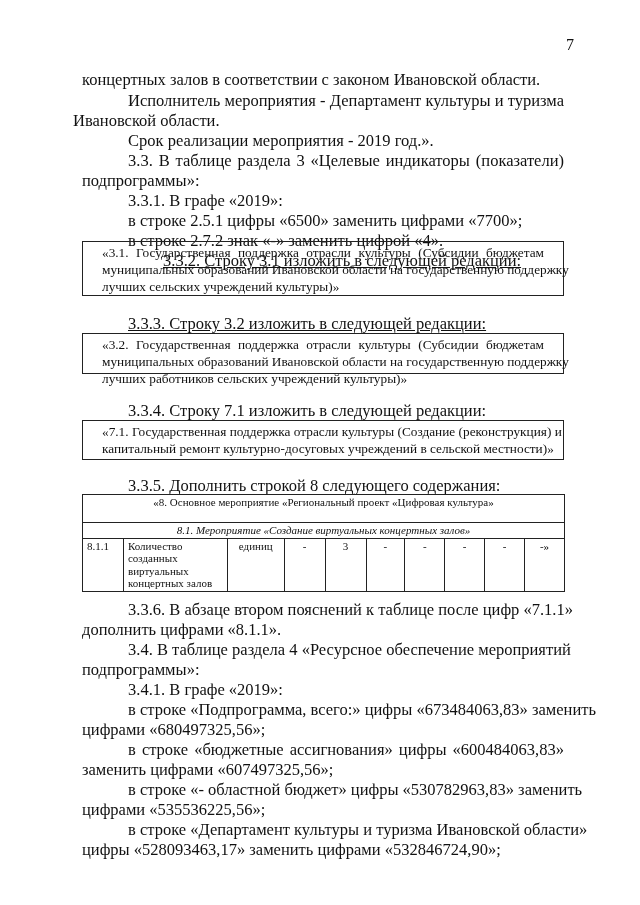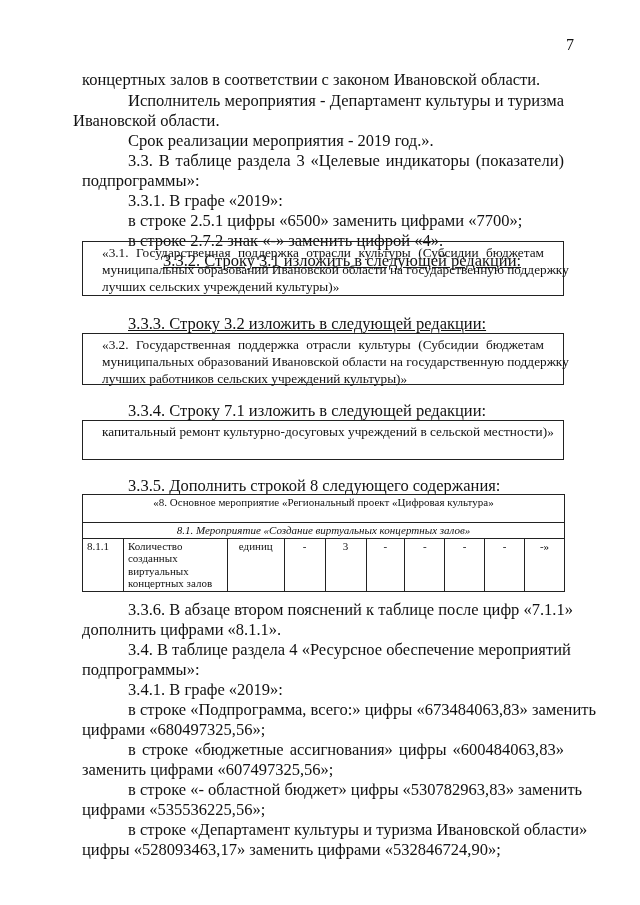--- a/index.html
+++ b/index.html
@@ -41,28 +41,29 @@
 <div class="line" style="left:128px;top:231px;">в строке 2.7.2 знак «-» заменить цифрой «4».</div>
 <div class="line" style="left:128px;top:251px;text-decoration:underline;margin-left:35px;">3.3.2. Строку 3.1 изложить в следующей редакции:</div>
 
 <div class="box" style="top:241px;height:55px;">
   <span class="bl j">«3.1. Государственная поддержка отрасли культуры (Субсидии бюджетам</span>
   <span class="bl j">муниципальных образований Ивановской области на государственную поддержку</span>
   <span class="bl">лучших сельских учреждений культуры)»</span>
 </div>
 
 <div class="line" style="left:128px;top:314px;text-decoration:underline;">3.3.3. Строку 3.2 изложить в следующей редакции:</div>
-<div class="box" style="top:333px;height:52px;">
+<div class="box" style="top:333px;height:41px;">
   <span class="bl j">«3.2. Государственная поддержка отрасли культуры (Субсидии бюджетам</span>
   <span class="bl j">муниципальных образований Ивановской области на государственную поддержку</span>
   <span class="bl">лучших работников сельских учреждений культуры)»</span>
 </div>
 
 <div class="line" style="left:128px;top:401px;">3.3.4. Строку 7.1 изложить в следующей редакции:</div>
 <div class="box" style="top:420px;height:40px;">
+  <span class="bl j">«7.1. Государственная поддержка отрасли культуры (Создание (реконструкция) и</span>
   <span class="bl">капитальный ремонт культурно-досуговых учреждений в сельской местности)»</span>
 </div>
 
 <div class="line" style="left:128px;top:476px;">3.3.5. Дополнить строкой 8 следующего содержания:</div>
 
 <table class="ind">
   <colgroup>
     <col style="width:41px">
       <col style="width:104px">
       <col style="width:57px">

